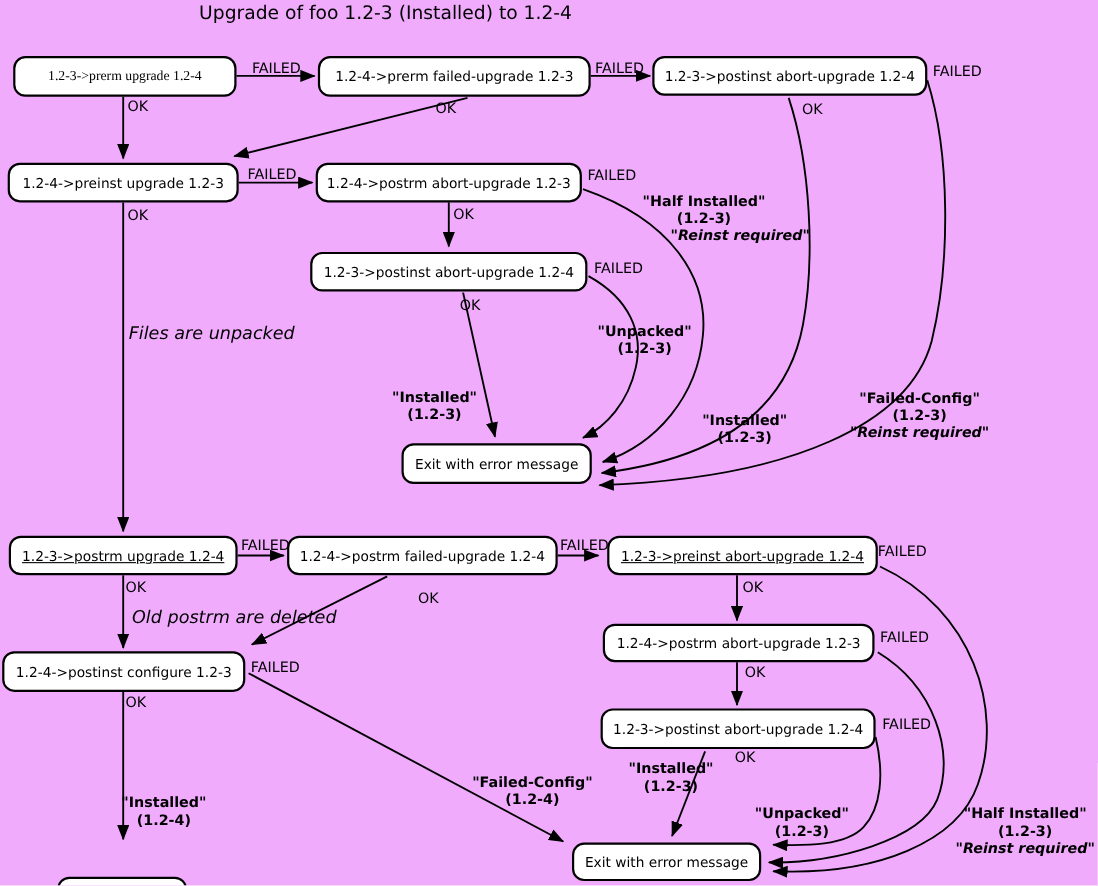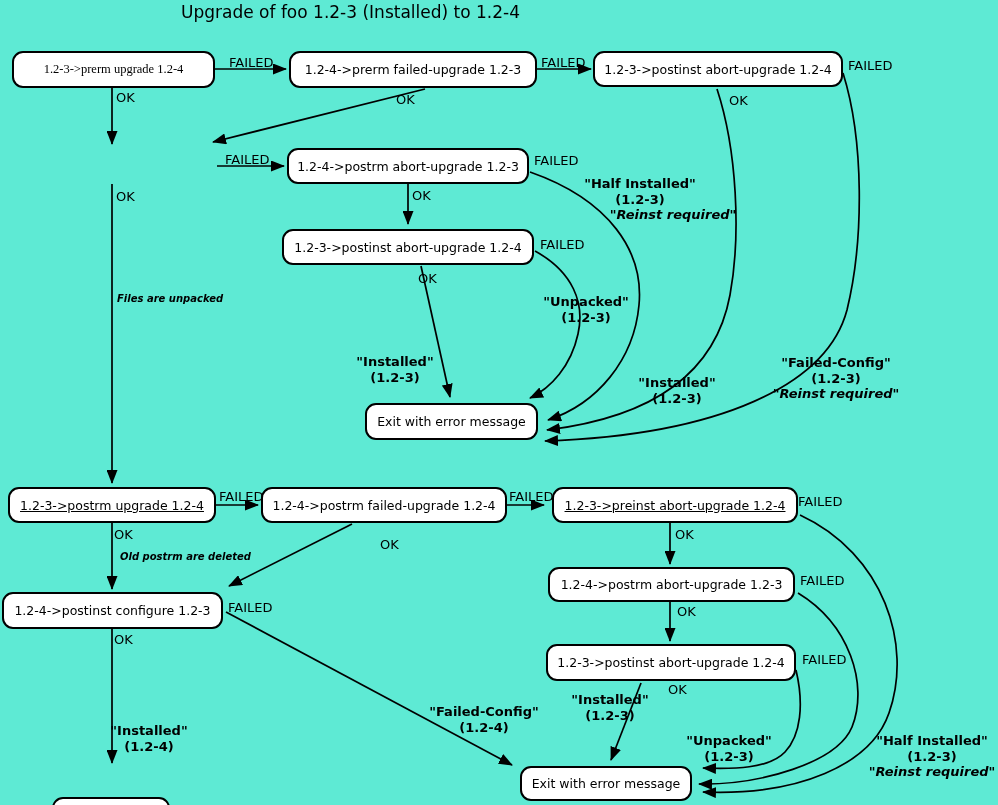--- a/index.html
+++ b/index.html
@@ -1,24 +1,24 @@
 <!DOCTYPE html>
 <html><head>
 <meta charset="utf-8">
 <style>
   html,body{margin:0;padding:0;background:#fff;}
-  .canvas{position:relative;width:998px;height:805px;background:#5eead4;
+  .canvas{position:relative;width:998px;height:805px;background:#f0abfc;
           font-family:"DejaVu Sans",sans-serif;color:#000;overflow:hidden;}
   .title{position:absolute;font-size:17px;white-space:nowrap;}
   svg.wires{position:absolute;left:0;top:0;}
   .node{position:absolute;border:2px solid #000;border-radius:11px;background:#fff;
         display:flex;align-items:center;justify-content:center;
         font-size:12.5px;white-space:nowrap;box-sizing:border-box;}
   .elabel{position:absolute;font-size:13px;white-space:nowrap;}
-  .note{position:absolute;font-size:10px;font-style:italic;white-space:nowrap;font-weight:bold;}
+  .note{position:absolute;font-size:16px;font-style:italic;white-space:nowrap;}
   .ann{position:absolute;font-weight:bold;font-size:13px;text-align:center;
        line-height:15.5px;white-space:nowrap;}
   .ann .it{font-style:italic;}
   .ann .shift{position:relative;left:33px;}
 </style>
 </head>
 <body>
 
 <div class="canvas">
 
@@ -54,20 +54,21 @@
       <path marker-end="url(#arw)" d="M 798,593 C 849,624 869,684 852,727 C 837,763 760,785 699,784"></path>
       <path marker-end="url(#arw)" d="M 800,515 C 884,554 913,645 889,713 C 871,765 798,796 703,792"></path>
     </g>
   </svg>
 
   <div class="title" style="left:181px;top:2px;">Upgrade of foo 1.2-3 (Installed) to 1.2-4</div>
 
   <div class="node" style="left:12px;top:51px;width:203px;height:37px;font-family:Liberation Serif, serif;">1.2-3-&gt;prerm upgrade 1.2-4</div>
   <div class="node" style="left:289px;top:51px;width:248px;height:37px;">1.2-4-&gt;prerm failed-upgrade 1.2-3</div>
   <div class="node" style="left:593px;top:51px;width:250px;height:36px;">1.2-3-&gt;postinst abort-upgrade 1.2-4</div>
+  <div class="node" style="left:7px;top:148px;width:210px;height:36px;">1.2-4-&gt;preinst upgrade 1.2-3</div>
   <div class="node" style="left:287px;top:148px;width:242px;height:36px;">1.2-4-&gt;postrm abort-upgrade 1.2-3</div>
   <div class="node" style="left:282px;top:229px;width:252px;height:36px;">1.2-3-&gt;postinst abort-upgrade 1.2-4</div>
   <div class="node" style="left:365px;top:403px;width:173px;height:37px;">Exit with error message</div>
   <div class="node" style="left:8px;top:487px;width:208px;height:36px;text-decoration:underline;">1.2-3-&gt;postrm upgrade 1.2-4</div>
   <div class="node" style="left:261px;top:487px;width:246px;height:36px;">1.2-4-&gt;postrm failed-upgrade 1.2-4</div>
   <div class="node" style="left:552px;top:487px;width:246px;height:36px;text-decoration:underline;">1.2-3-&gt;preinst abort-upgrade 1.2-4</div>
   <div class="node" style="left:548px;top:567px;width:247px;height:35px;">1.2-4-&gt;postrm abort-upgrade 1.2-3</div>
   <div class="node" style="left:546px;top:644px;width:250px;height:37px;">1.2-3-&gt;postinst abort-upgrade 1.2-4</div>
   <div class="node" style="left:2px;top:592px;width:221px;height:37px;text-align:right;">1.2-4-&gt;postinst configure 1.2-3</div>
   <div class="node" style="left:52px;top:797px;width:118px;height:34px;">Successful exit</div>

